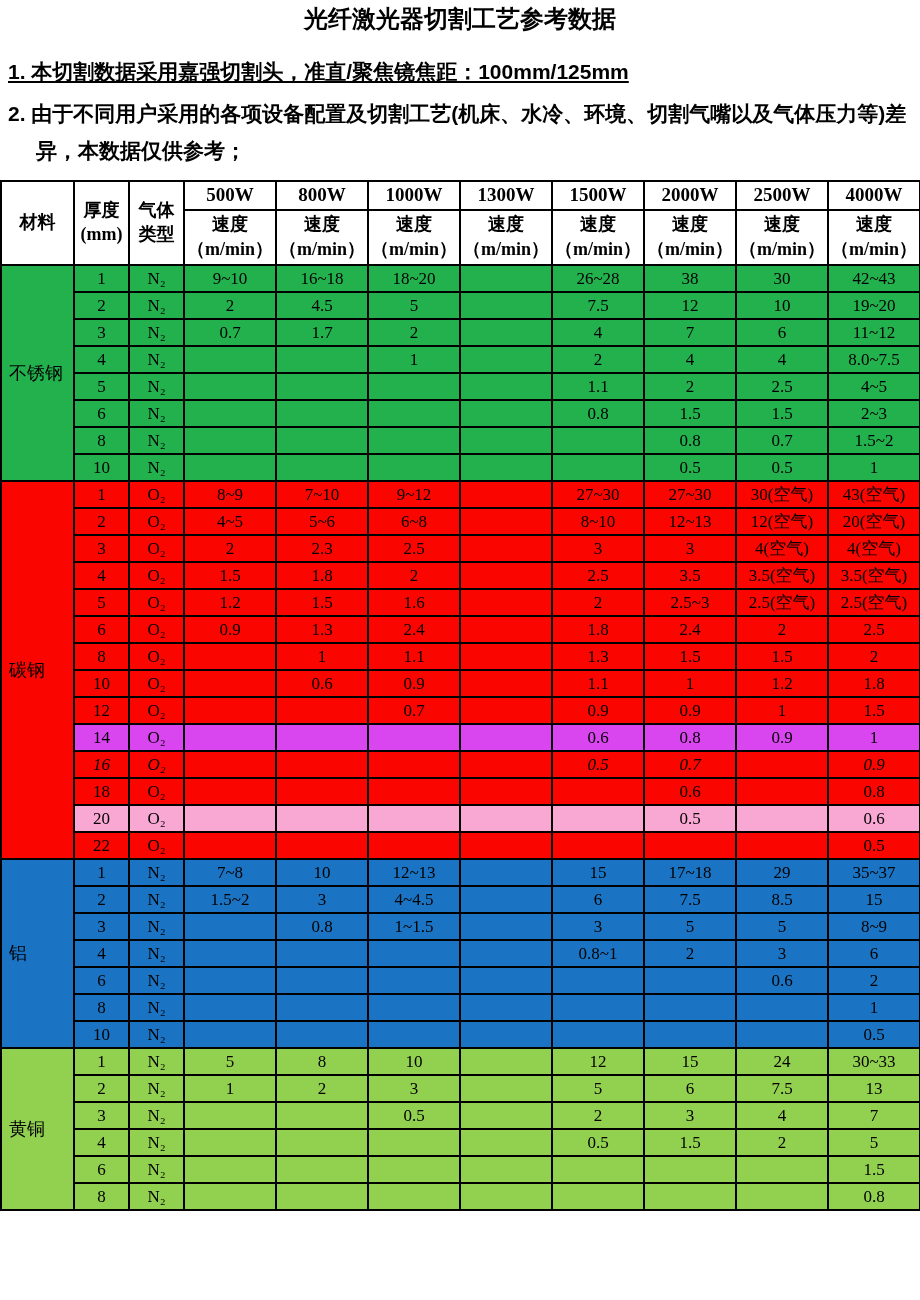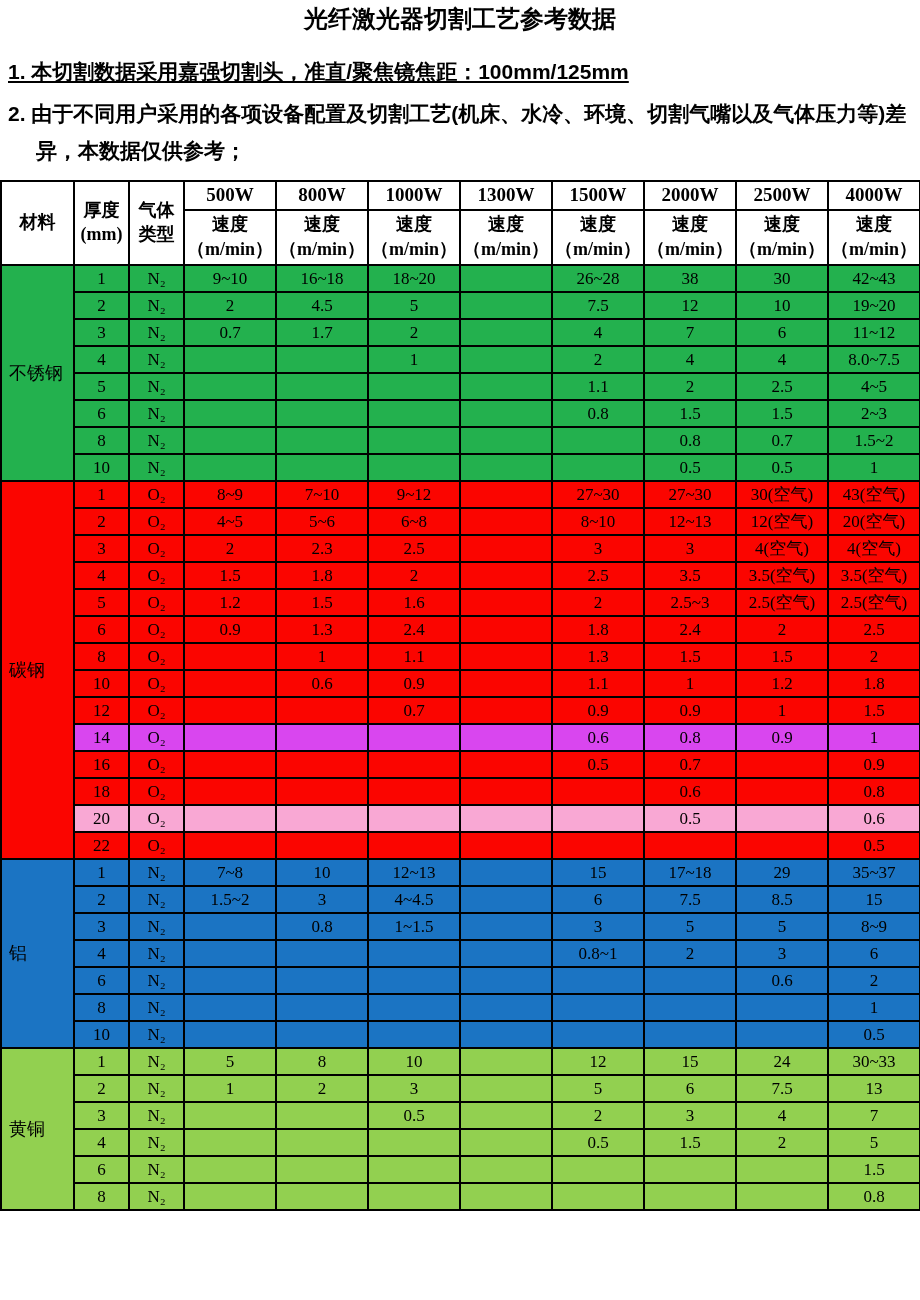--- a/index.html
+++ b/index.html
@@ -337,21 +337,21 @@
           <td>O₂</td>
           <td></td>
           <td></td>
           <td></td>
           <td></td>
           <td>0.6</td>
           <td>0.8</td>
           <td>0.9</td>
           <td>1</td>
         </tr>
-        <tr style="background: rgb(251, 5, 0);">
+        <tr style="background: rgb(251, 5, 0); font-style: italic;">
           <td>16</td>
           <td>O₂</td>
           <td></td>
           <td></td>
           <td></td>
           <td></td>
           <td>0.5</td>
           <td>0.7</td>
           <td></td>
           <td>0.9</td>

